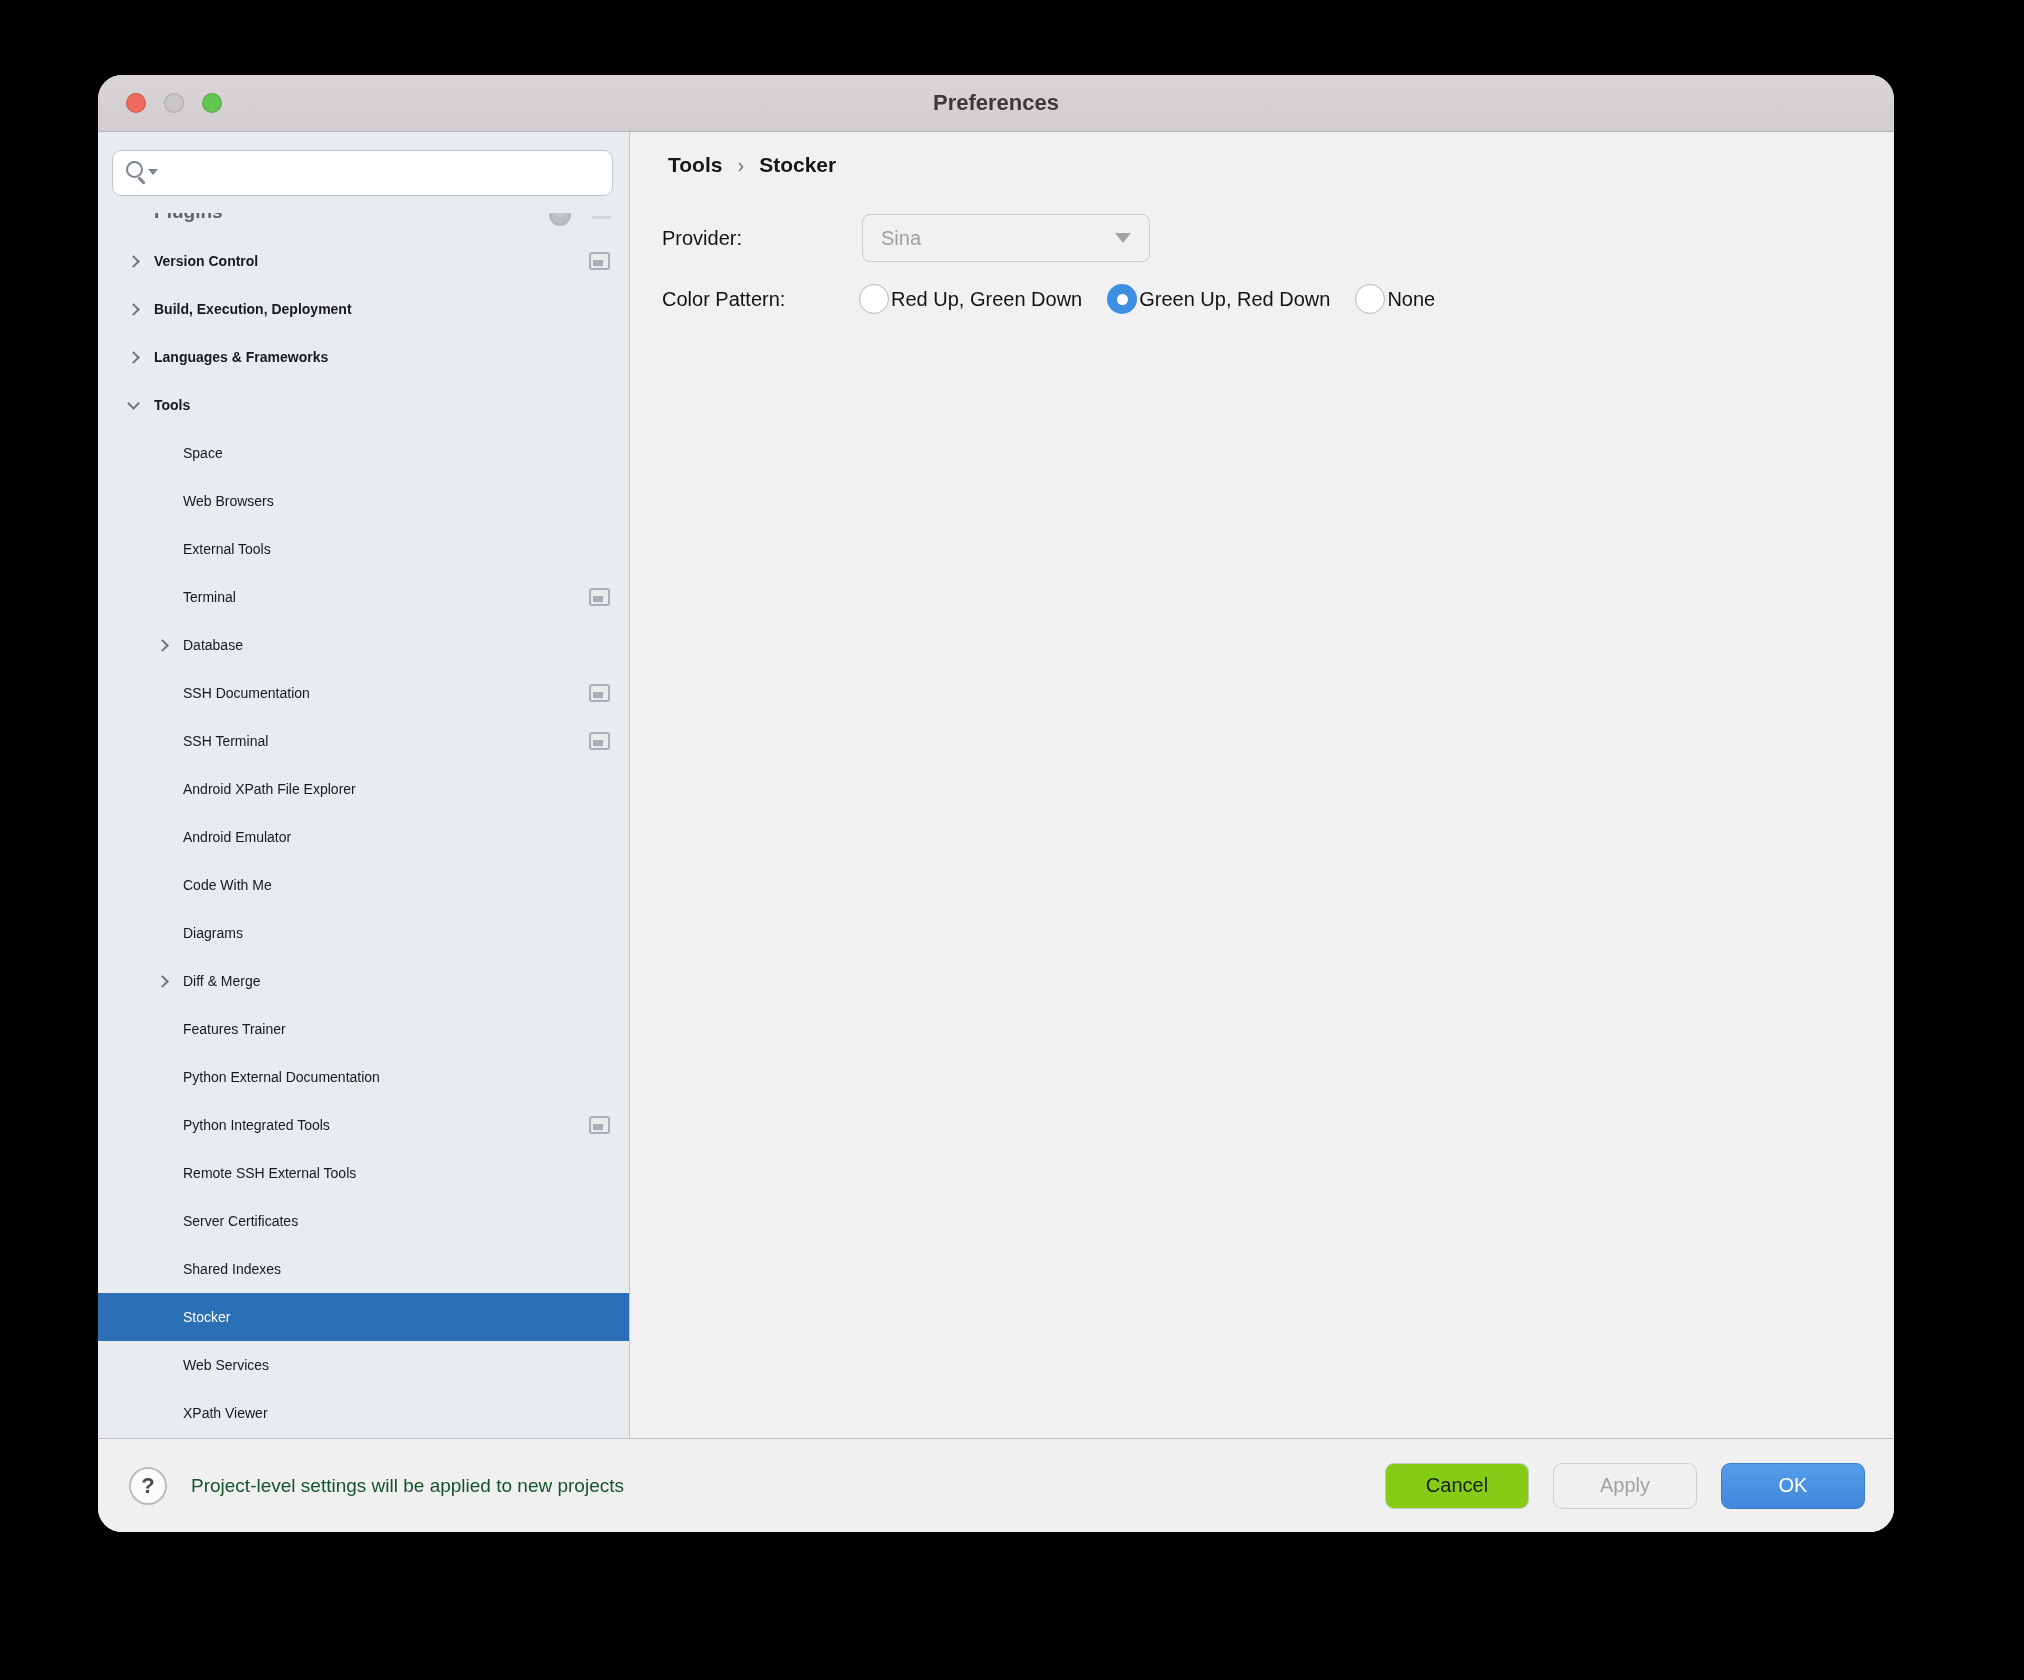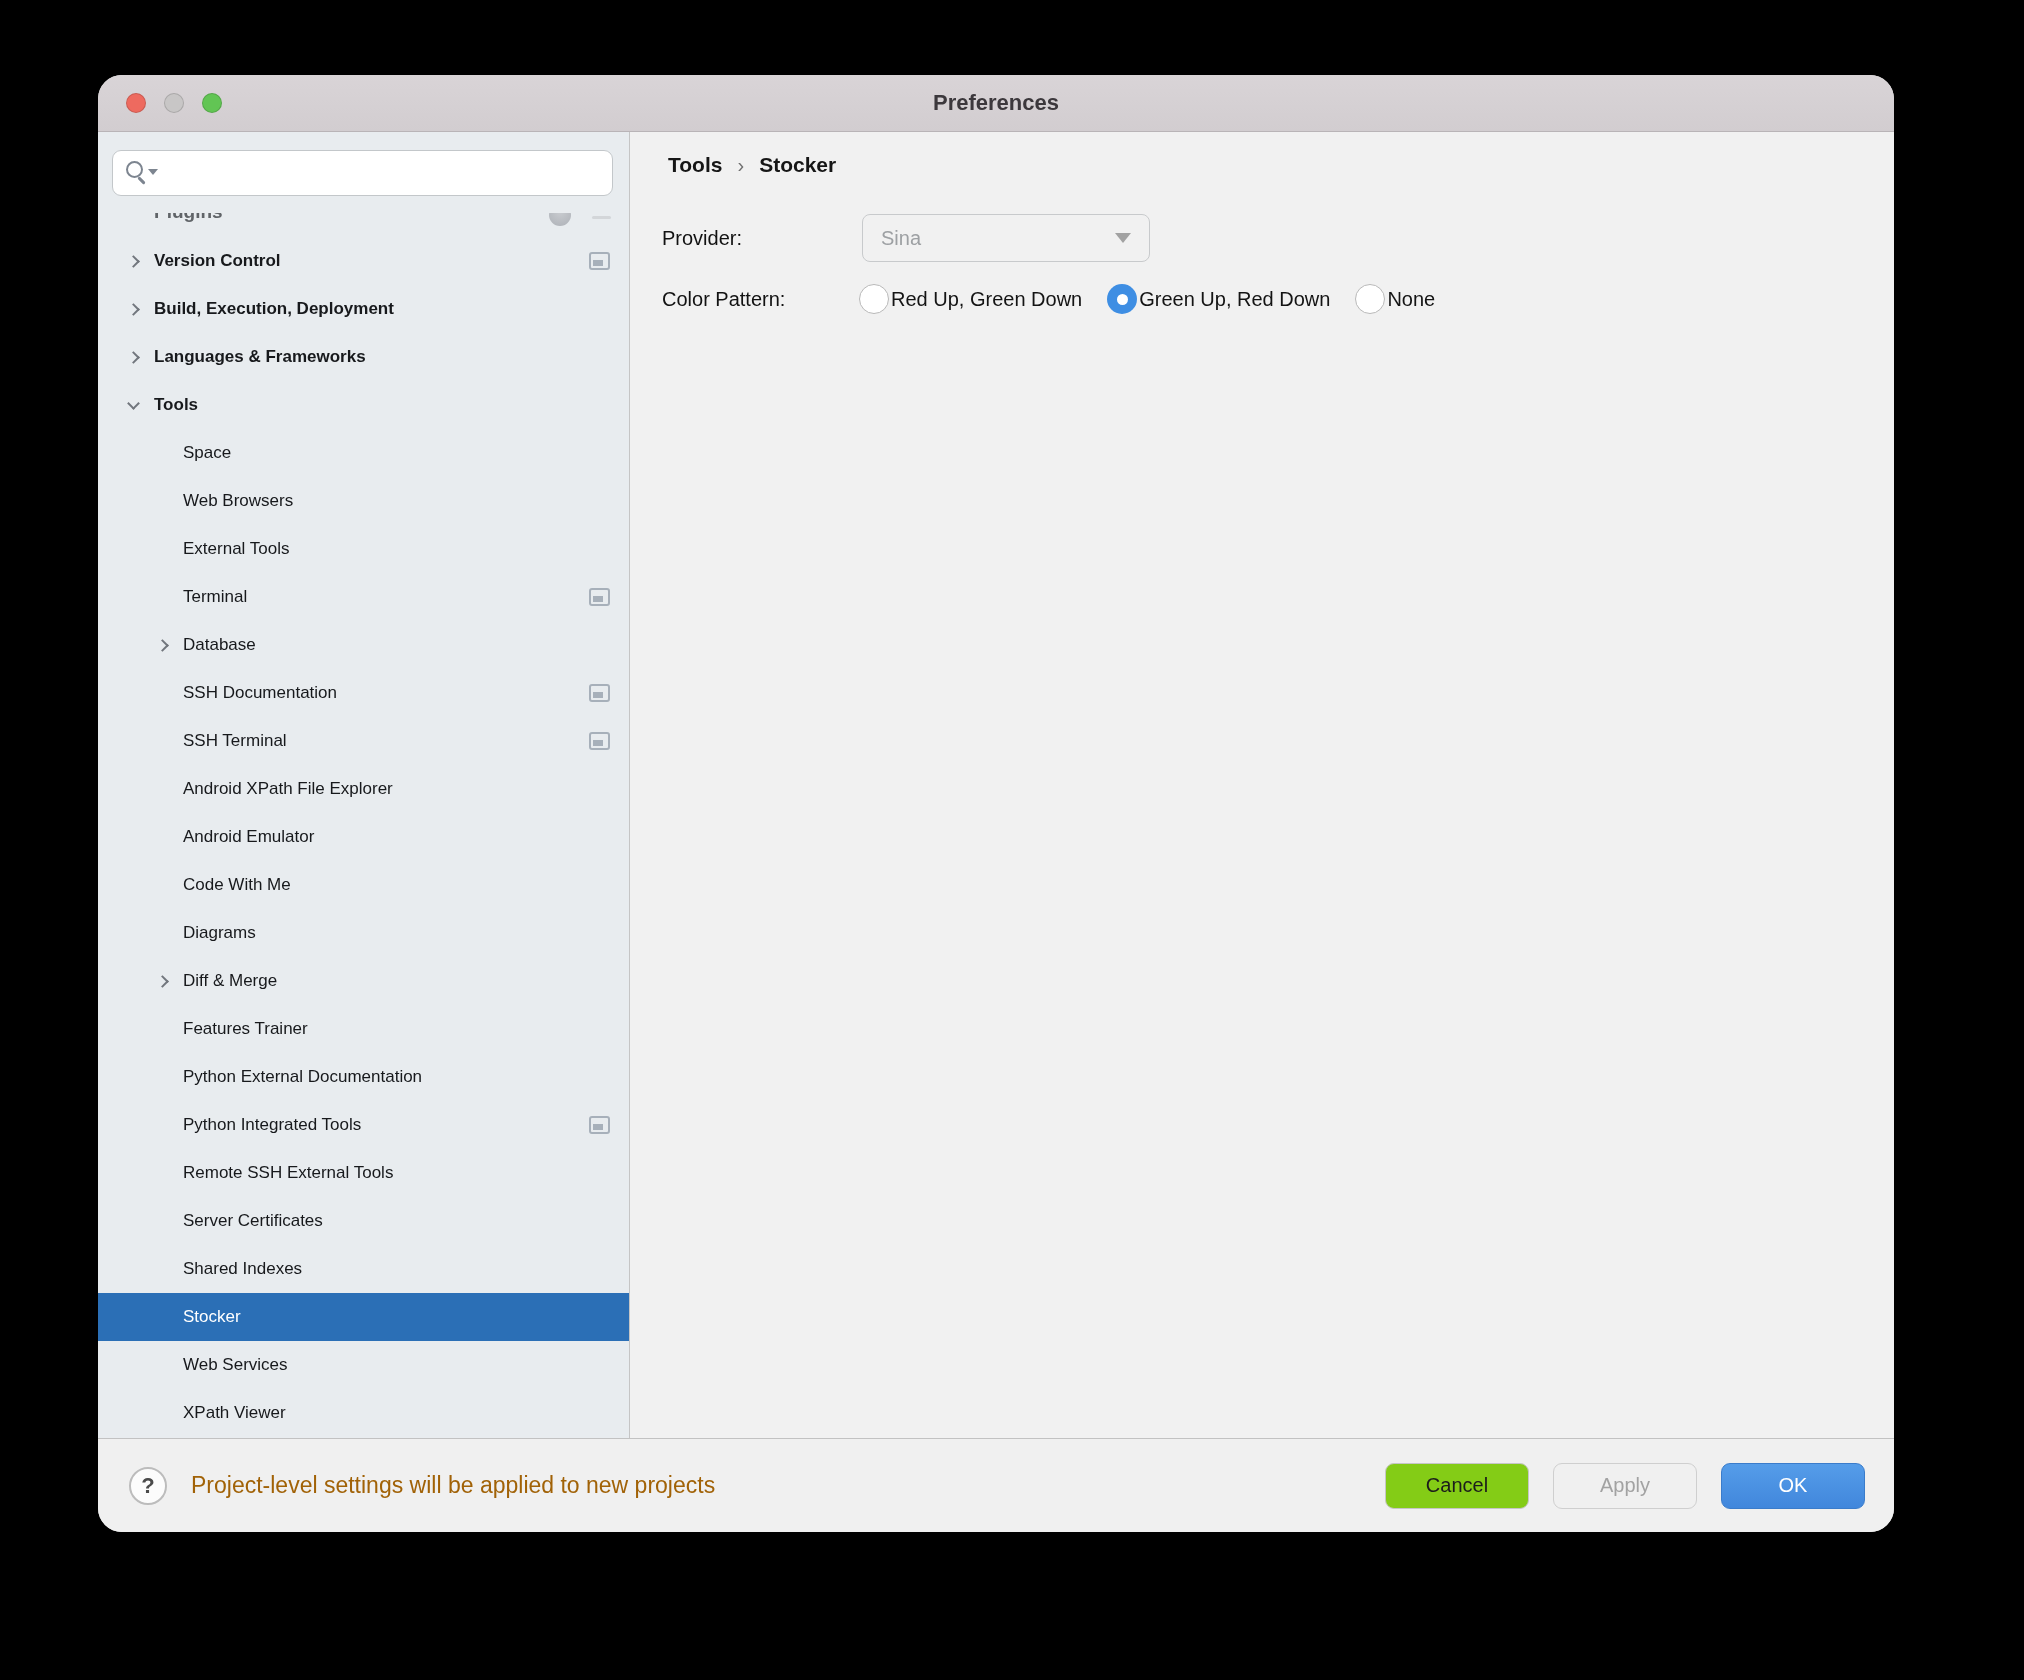--- a/index.html
+++ b/index.html
@@ -30,21 +30,21 @@
                 border-left:5px solid transparent; border-right:5px solid transparent; border-top:6px solid #7d8590; }
   .searchbox input { border:none; outline:none; flex:1; height:100%; font-size:19px; background:transparent; color:#222; }
 
   .partial-row { position:absolute; left:0; top:81px; width:100%; height:25px; overflow:hidden; }
   .partial-label { position:absolute; left:56px; top:-12px; font-size:19px; font-weight:700; color:#606468; line-height:22px; }
   .partial-badge { position:absolute; left:451px; top:-9px; width:22px; height:22px; border-radius:50%;
                    background:radial-gradient(circle at 50% 35%, #c9ccd0, #adb1b7); }
   .partial-dash { position:absolute; left:494px; top:3px; width:19px; height:3px; background:#d3d6d9; border-radius:2px; }
 
   .tree { position:absolute; left:0; top:105px; width:100%; }
-  .trow { position:relative; display:flex; align-items:center; height:48px; padding-left:24px; font-size:17px; color:#17191c; cursor:default; }
+  .trow { position:relative; display:flex; align-items:center; height:48px; padding-left:24px; font-size:14px; color:#17191c; cursor:default; }
   .trow.child { padding-left:53px; }
   .trow.bold .tlabel { font-weight:700; }
   .trow.selected { color:#fff; }
   .chev-slot { width:22px; flex:0 0 22px; margin-right:10px; display:flex; align-items:center; justify-content:center; }
   .chev { width:9px; height:9px; border-right:2.2px solid #71767d; border-bottom:2.2px solid #71767d; display:inline-block; }
   .chev.r { transform:rotate(-45deg); }
   .chev.d { transform:rotate(45deg); margin-top:-4px; }
   .panel-ic { position:absolute; right:19px; top:50%; margin-top:-9px; width:21px; height:18px;
               border:2px solid #a7b0ba; border-radius:3px; }
   .panel-ic::after { content:""; position:absolute; left:2px; bottom:2px; width:10px; height:6px; background:#a7b0ba; }
@@ -71,21 +71,21 @@
   .radio.on::after { content:""; position:absolute; left:50%; top:50%; width:11px; height:11px; margin:-5.5px 0 0 -5.5px;
                      border-radius:50%; background:#fff; }
   .radio-lbl { font-size:20px; color:#141414; }
 
   
   .footer { position:relative; height:94px; background:#f0f0f0; border-top:1.5px solid #c2c2c2;
             display:flex; align-items:center; }
   .help { position:absolute; left:31px; top:50%; margin-top:-19px; width:38px; height:38px; border-radius:50%;
           background:#fcfcfc; border:2px solid #bcbcbc; display:flex; align-items:center; justify-content:center;
           font-size:22px; font-weight:700; color:#4a4a4a; }
-  .status { position:absolute; left:93px; font-size:23px; color:#a16207; }
+  .status { position:absolute; left:93px; font-size:19px; color:#14532d; }
   .btns { margin-left:auto; display:flex; gap:24px; padding-right:29px; }
   .fbtn { width:144px; height:46px; border-radius:9px; font-size:20px; font-family:inherit; }
   .fbtn.normal { background:#84cc16; border:1.5px solid #c6c6c6; color:#1c1c1c; }
   .fbtn.disabled { background:transparent; border:1.5px solid #cfcfcf; color:#a2a2a2; }
   .fbtn.primary { background:linear-gradient(180deg,#559de9,#4187dc); border:1px solid #3a7ccb; color:#fff; }
 </style>
 </head>
 <body>
 
 <div class="dialog">

